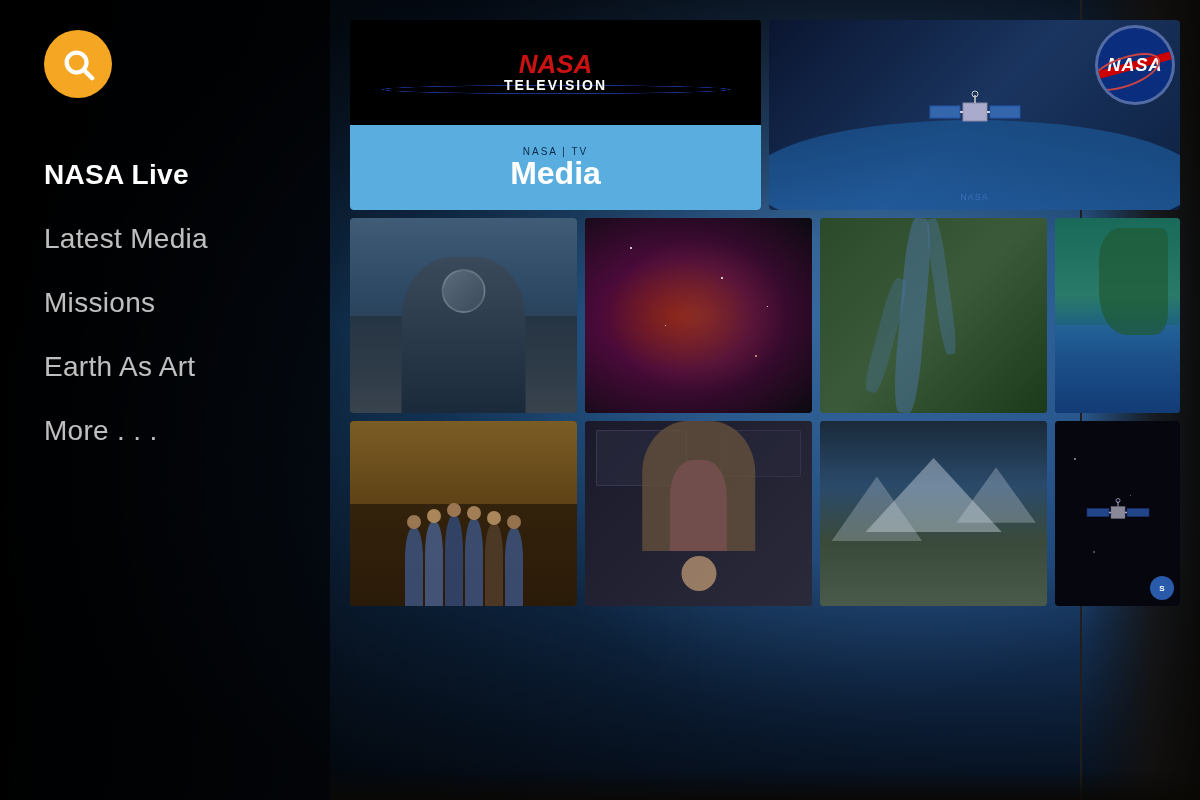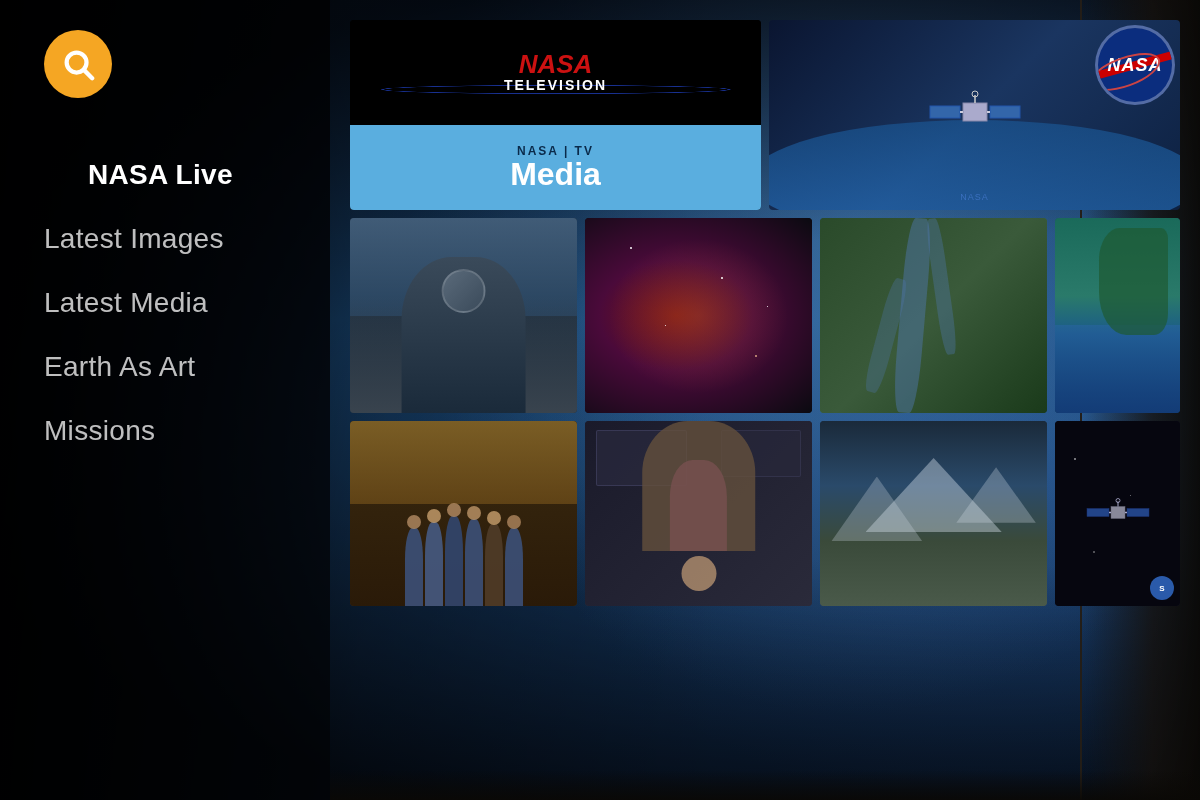--- a/index.html
+++ b/index.html
@@ -110,21 +110,20 @@
       padding: 16px 0;
       cursor: pointer;
       font-weight: 300;
       letter-spacing: 0.3px;
       transition: color 0.2s;
     }
 
     .nav-item.active {
       color: #ffffff;
       font-weight: 700;
-      margin-left: 44px;
     }
 
     
     .main-content {
       position: relative;
       z-index: 10;
       flex: 1;
       height: 800px;
       display: flex;
       flex-direction: column;
@@ -333,23 +332,23 @@
       height: 45%;
       background: #5aaedf;
       display: flex;
       align-items: center;
       justify-content: center;
       flex-direction: column;
       padding: 6px;
     }
 
     .tv-nasa-label {
-      font-size: 12px;
+      font-size: 10px;
       color: #0a2a4a;
-      font-weight: 700;
+      font-weight: 400;
       letter-spacing: 2px;
     }
 
     .tv-media-label {
       font-size: 32px;
       font-weight: 700;
       color: white;
       line-height: 1;
     }
 
@@ -419,24 +418,24 @@
 
   <button class="search-btn">
     <svg class="search-icon-svg" viewBox="0 0 24 24">
       <circle cx="11" cy="11" r="7"></circle>
       <line x1="16.5" y1="16.5" x2="22" y2="22"></line>
     </svg>
   </button>
 
   <nav class="nav-items">
     <div class="nav-item active">NASA Live</div>
-    <div class="nav-item">Latest Images</div>
     <div class="nav-item">Latest Media</div>
+    <div class="nav-item">Missions</div>
     <div class="nav-item">Earth As Art</div>
-    <div class="nav-item">Missions</div>
+    <div class="nav-item">More . . .</div>
   </nav>
 
 </div>
 
 <div class="main-content">
 
   <div class="grid-row row-1">
 
     <div class="grid-cell cell-nasa-tv">
       <div class="nasa-tv-wrapper">

